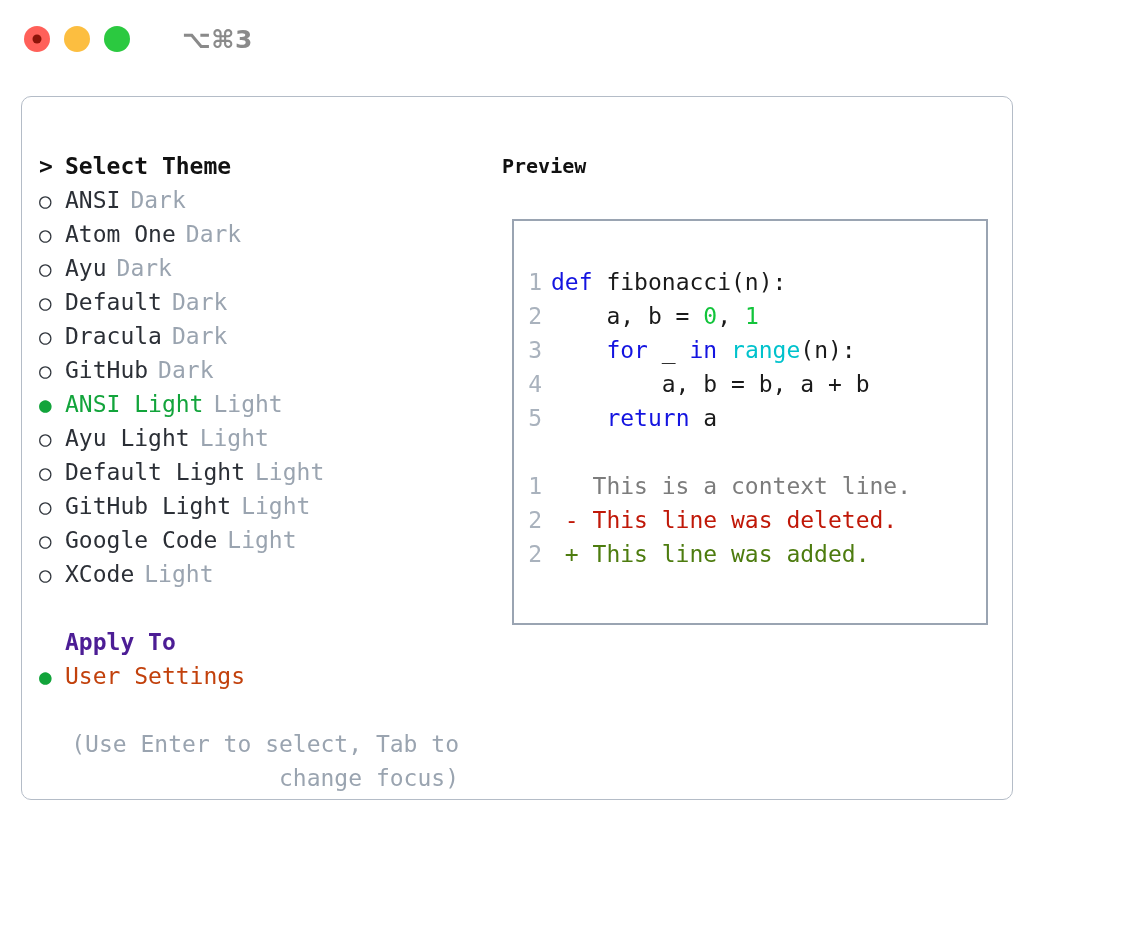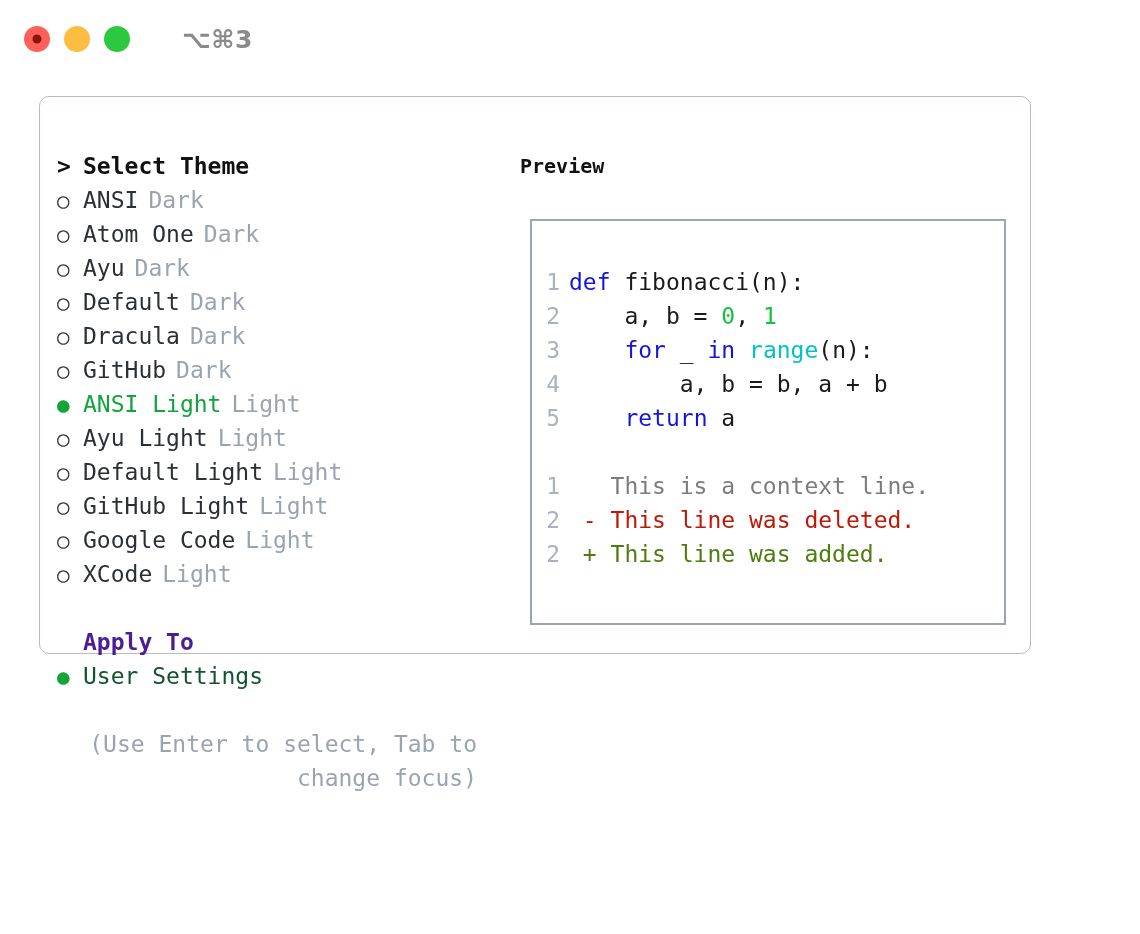--- a/index.html
+++ b/index.html
@@ -51,24 +51,24 @@
     color: #8a8a8a;
     font-size: 25px;
     font-weight: 700;
     letter-spacing: 0.5px;
     font-family: "DejaVu Sans", sans-serif;
   }
 
   
   #main-card {
     position: absolute;
-    left: 39px;
+    left: 21px;
     top: 96px;
     width: 992px;
-    height: 558px;
+    height: 704px;
     border: 1.5px solid #b4bcc7;
     border-radius: 10px;
     box-sizing: border-box;
     background: #ffffff;
   }
 
   #card-inner {
     position: absolute;
     left: 0; top: 0;
     width: 100%; height: 100%;
@@ -106,21 +106,21 @@
   .theme-kind { color: #9aa4b0; margin-left: 10px; }
 
   .section-gap { height: 34px; }
 
   #apply-to-header {
     padding-left: 26px;
     color: #4c1d95;
     font-weight: bold;
   }
   .apply-name { color: #2b2f36; }
-  .apply-name.selected { color: #14532d; }
+  .apply-name.selected { color: #c2410c; }
 
   #hint-text {
     margin-top: 34px;
     font-size: 23px;
     line-height: 34px;
     color: #9aa4b0;
     width: 420px;
     text-align: right;
   }
 

